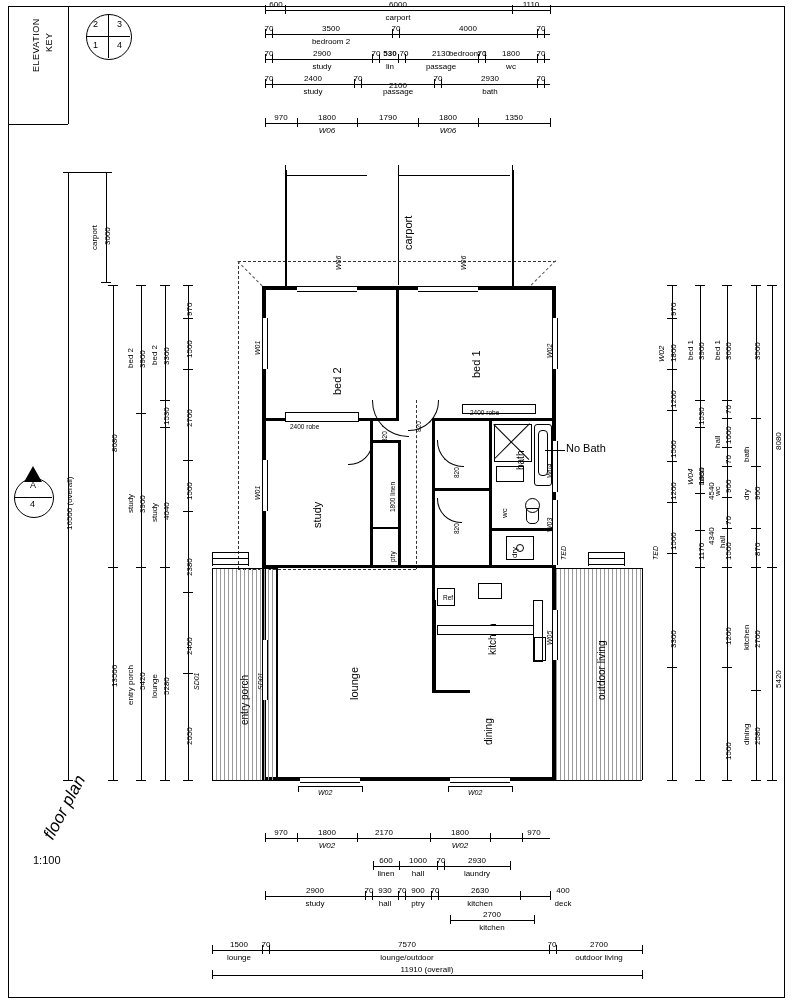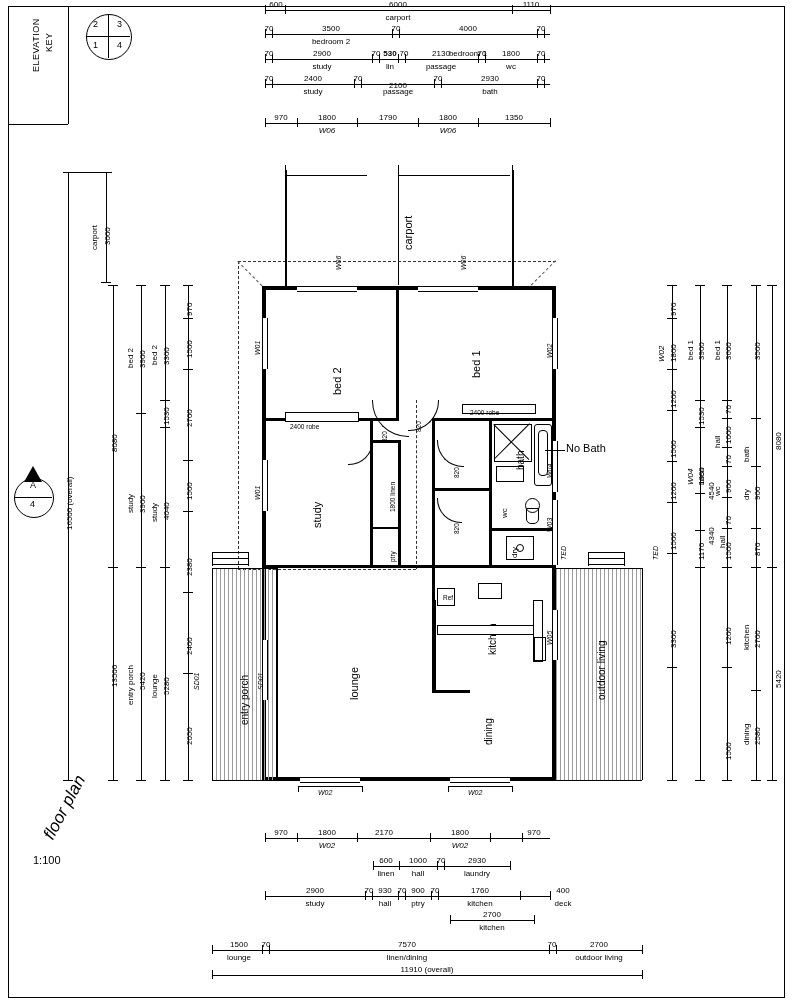--- a/index.html
+++ b/index.html
@@ -510,21 +510,21 @@
     <div class="tick" style="left:550px;top:891px;"></div>
     <div class="tc" style="left:315px;top:886px;">2900</div>
     <div class="tc" style="left:315px;top:899px;">study</div>
     <div class="tc" style="left:369px;top:886px;">70</div>
     <div class="tc" style="left:385px;top:886px;">930</div>
     <div class="tc" style="left:385px;top:899px;">hall</div>
     <div class="tc" style="left:402px;top:886px;">70</div>
     <div class="tc" style="left:418px;top:886px;">900</div>
     <div class="tc" style="left:418px;top:899px;">ptry</div>
     <div class="tc" style="left:435px;top:886px;">70</div>
-    <div class="tc" style="left:480px;top:886px;">1760</div>
+    <div class="tc" style="left:480px;top:886px;">2630</div>
     <div class="tc" style="left:480px;top:899px;">kitchen</div>
     <div class="tc" style="left:563px;top:886px;">400</div>
     <div class="tc" style="left:563px;top:899px;">deck</div>
 
     <div class="dimline" style="left:450px;top:920px;width:84px;"></div>
     <div class="tick" style="left:450px;top:915px;"></div>
     <div class="tick" style="left:534px;top:915px;"></div>
     <div class="tc" style="left:492px;top:910px;">2700</div>
     <div class="tc" style="left:492px;top:923px;">kitchen</div>
 
@@ -532,21 +532,21 @@
     <div class="tick" style="left:212px;top:945px;"></div>
     <div class="tick" style="left:262px;top:945px;"></div>
     <div class="tick" style="left:269px;top:945px;"></div>
     <div class="tick" style="left:549px;top:945px;"></div>
     <div class="tick" style="left:556px;top:945px;"></div>
     <div class="tick" style="left:642px;top:945px;"></div>
     <div class="tc" style="left:239px;top:940px;">1500</div>
     <div class="tc" style="left:239px;top:953px;">lounge</div>
     <div class="tc" style="left:266px;top:940px;">70</div>
     <div class="tc" style="left:407px;top:940px;">7570</div>
-    <div class="tc" style="left:407px;top:953px;">linen/dining</div>
+    <div class="tc" style="left:407px;top:953px;">lounge/outdoor</div>
     <div class="tc" style="left:552px;top:940px;">70</div>
     <div class="tc" style="left:599px;top:940px;">2700</div>
     <div class="tc" style="left:599px;top:953px;">outdoor living</div>
 
     <div class="dimline" style="left:212px;top:975px;width:430px;"></div>
     <div class="tick" style="left:212px;top:970px;"></div>
     <div class="tick" style="left:642px;top:970px;"></div>
     <div class="tc" style="left:427px;top:965px;">11910  (overall)</div>
   </div>
 

